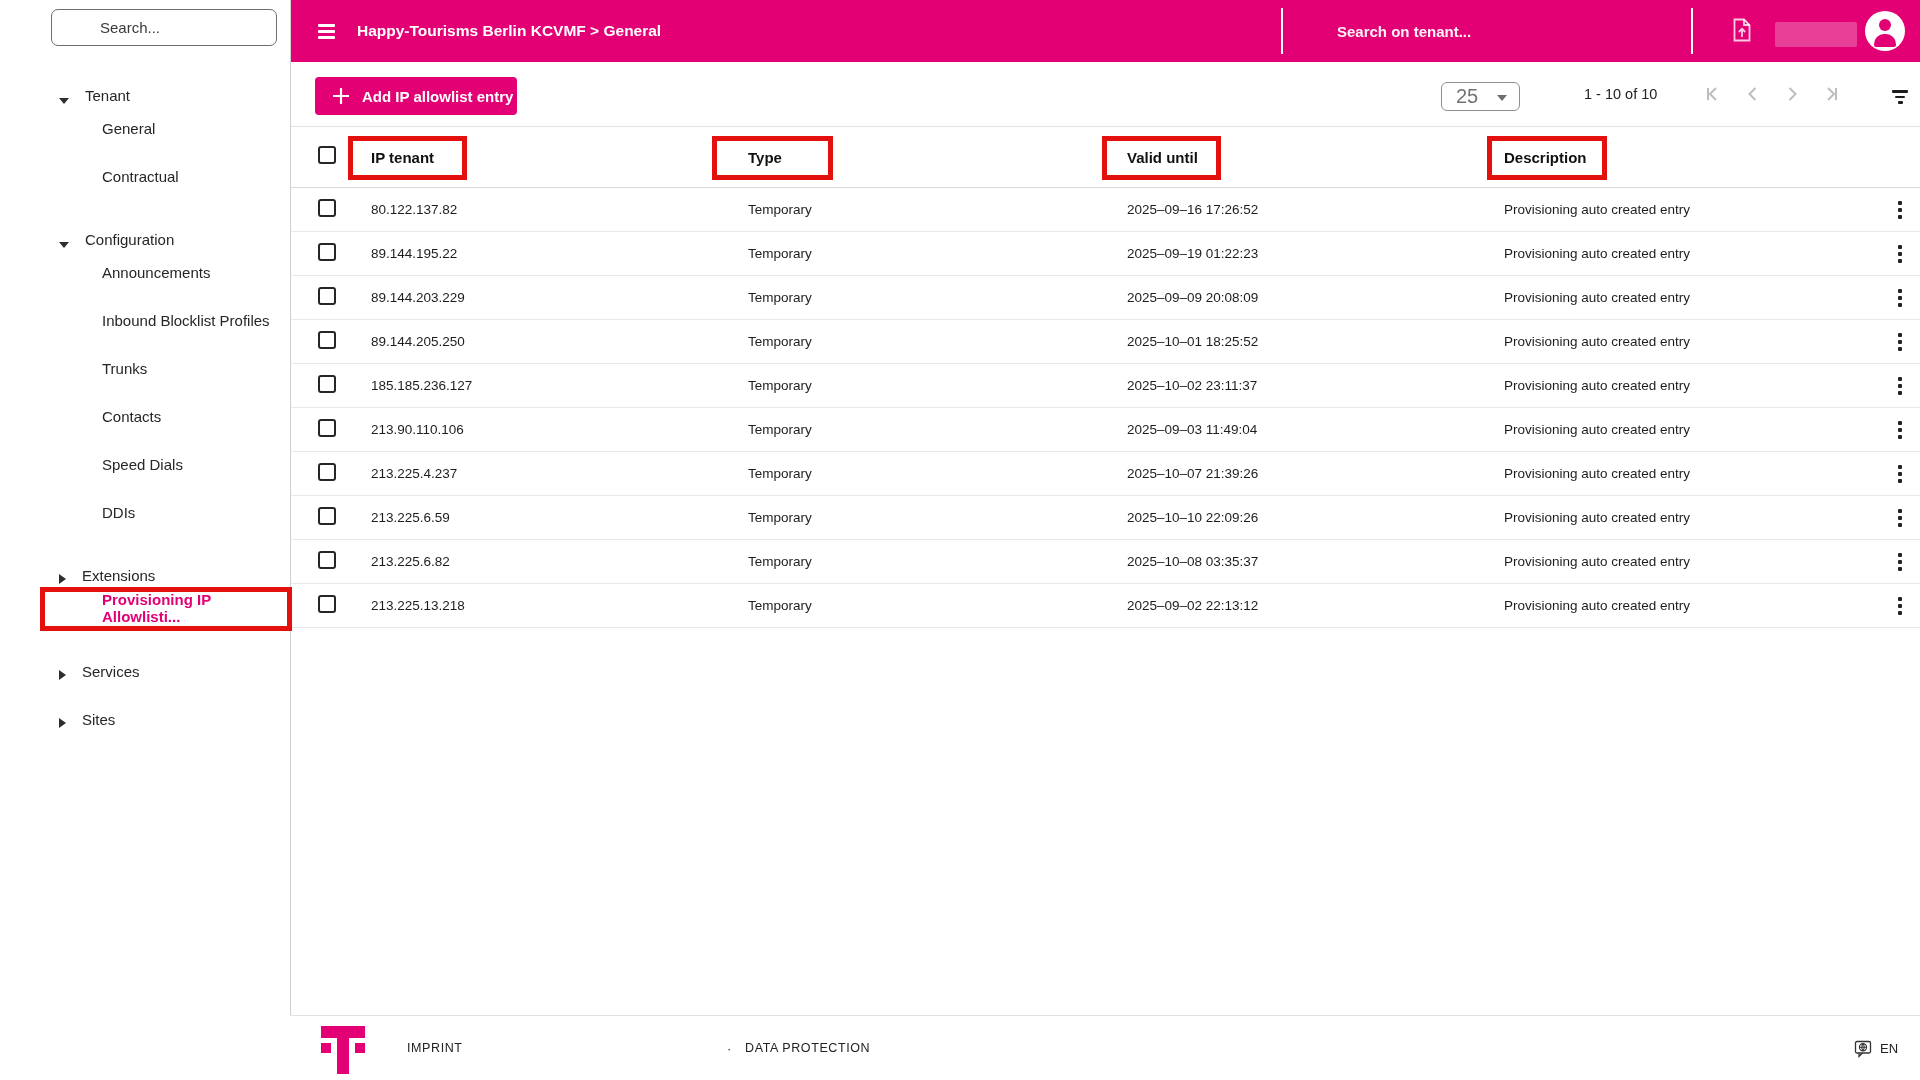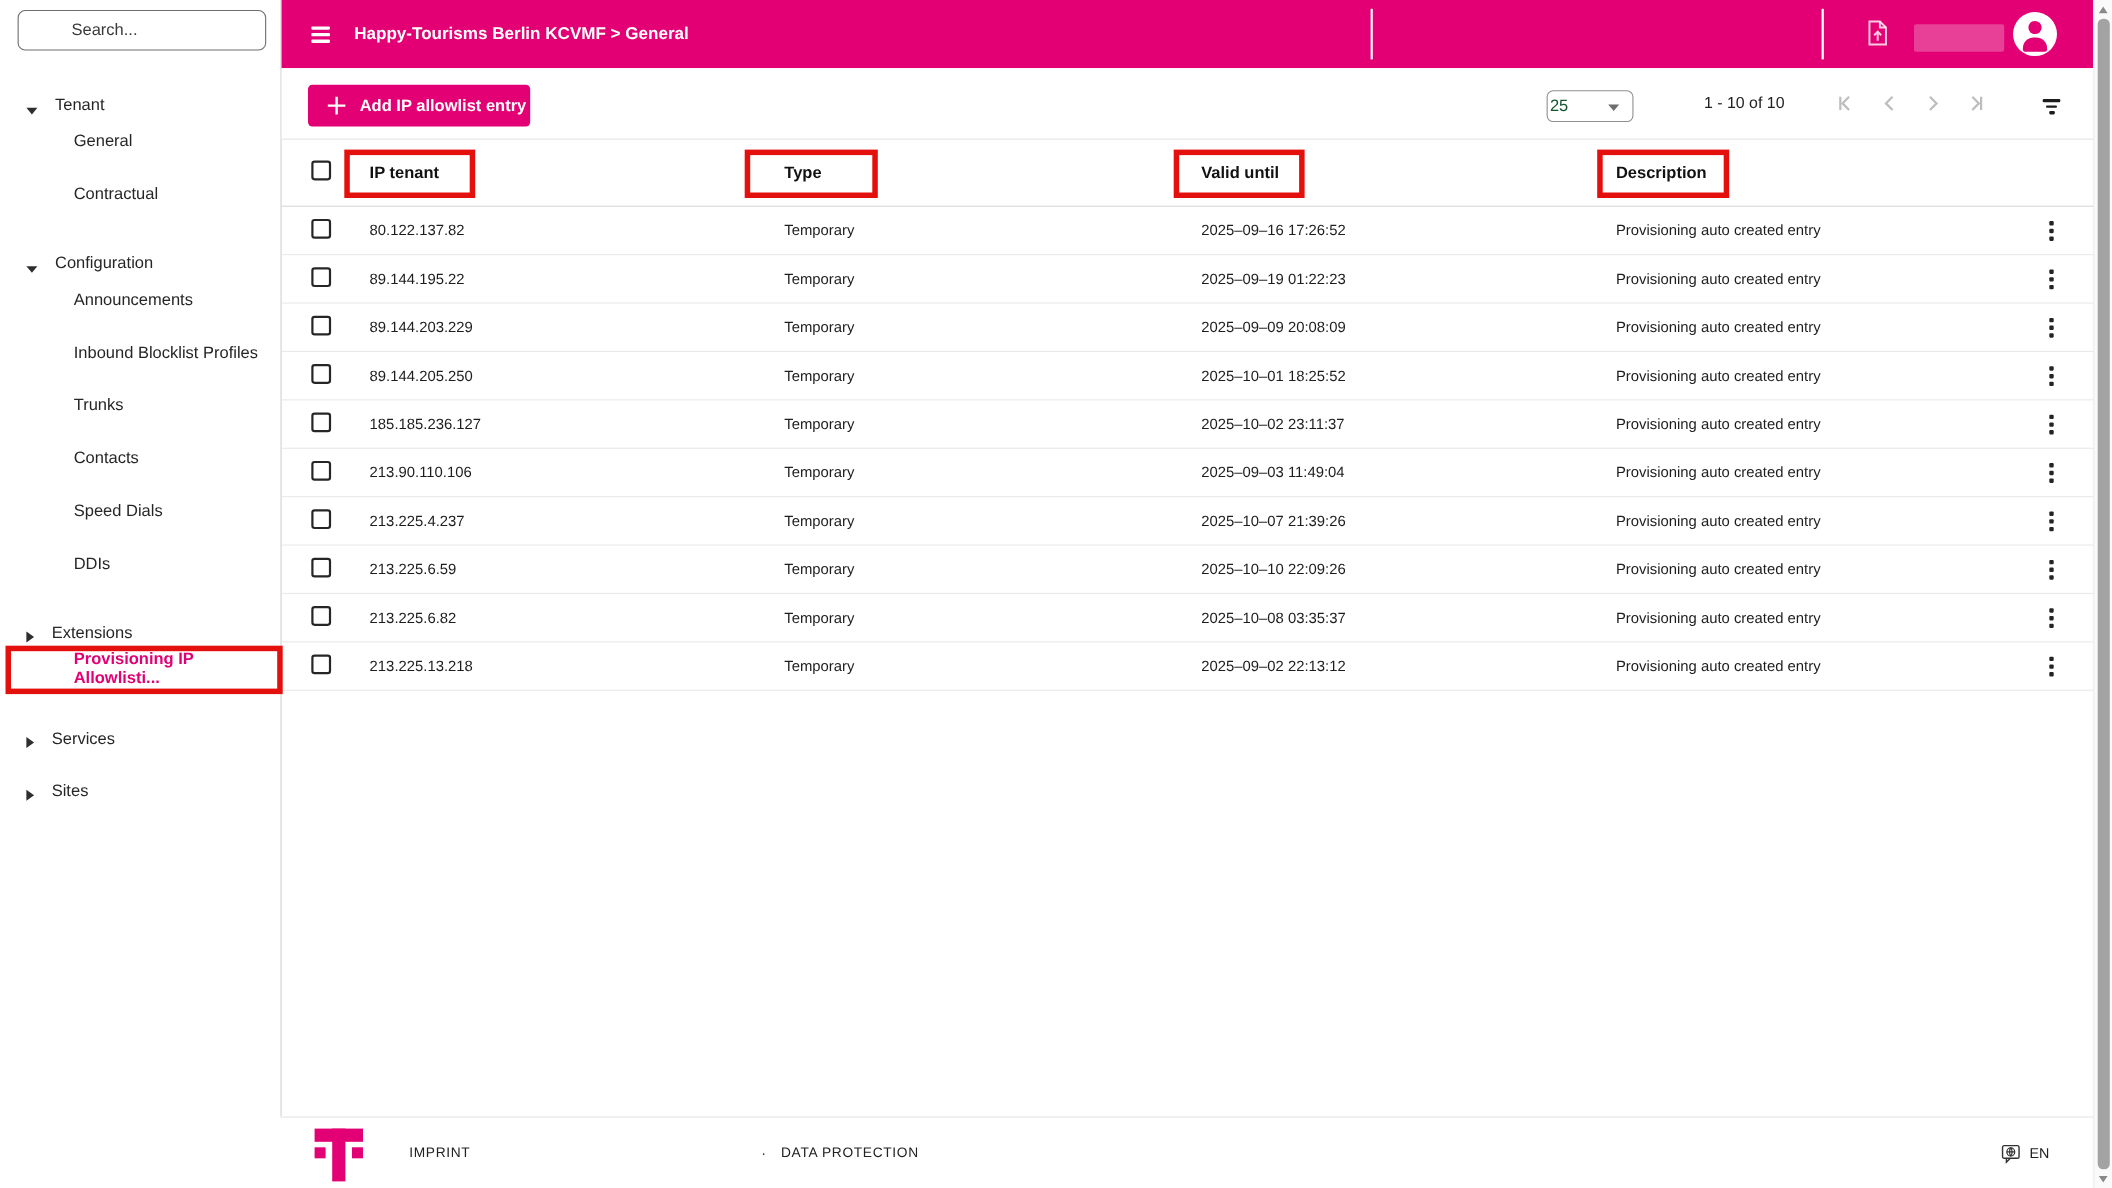--- a/index.html
+++ b/index.html
@@ -1,18 +1,18 @@
 <!DOCTYPE html>
 <html><head>
 <meta charset="utf-8">
 <style>
   * { margin:0; padding:0; box-sizing:border-box; }
   html,body { width:1920px; height:1080px; overflow:hidden; background:#fff;
               font-family:"Liberation Sans", sans-serif; }
-  .page { position:relative; width:1684px; height:1080px; background:#fff; }
+  .page { position:relative; width:1684px; height:1080px; background:#fff;margin-left:35px; }
 
   
   .sidebar { position:absolute; left:0; top:0; width:256px; height:1015px;
              background:#fff; border-right:1px solid #cfcfcf; }
   .side-search { position:absolute; left:16px; top:9px; width:226px; height:37px;
                  border:1px solid #6e6e6e; border-radius:7px; font-size:15px;
                  padding-left:48px; color:#333; background:#fff; outline:none;
                  font-family:"Liberation Sans", sans-serif; }
   .side-search::placeholder { color:#3a3a3a; opacity:1; }
   .nav { position:absolute; left:0; top:56px; width:255px; }
@@ -52,22 +52,22 @@
 
   
   .toolbar { position:absolute; left:256px; top:62px; width:1647px; height:65px;
              background:#fff; border-bottom:1px solid #e4e4e4; }
   .add-btn { position:absolute; left:24px; top:15px; width:202px; height:38px;
              background:#e20074; border:none; border-radius:4px; color:#fff;
              font-weight:700; font-size:15px; display:flex; align-items:center;
              gap:12px; padding-left:17px; cursor:pointer;
              font-family:"Liberation Sans", sans-serif; }
   .page-size { position:absolute; left:1150px; top:20px; width:79px; height:29px;
-               border:1px solid #8f8f8f; border-radius:6px; font-size:15px;
-               color:#14532d; line-height:27px; padding-left:2px; cursor:pointer; }
+               border:1px solid #8f8f8f; border-radius:6px; font-size:20px;
+               color:#737373; line-height:27px; padding-left:14px; cursor:pointer; }
   .caret { position:absolute; right:12px; top:12px; width:0; height:0;
            border-left:5px solid transparent; border-right:5px solid transparent;
            border-top:6px solid #6e6e6e; }
   .range { position:absolute; left:1293px; top:0; height:65px; line-height:65px;
            font-size:14.5px; color:#222; }
   .pg { position:absolute; top:22px; width:20px; height:20px; cursor:default; }
   .filter-icon { position:absolute; left:1601px; top:28px; width:16px; cursor:pointer; }
   .filter-icon i { display:block; height:2.5px; background:#1c1c1c; border-radius:1px;
                    margin:0 auto 3px auto; }
   .filter-icon .f1 { width:16px; } .filter-icon .f2 { width:10px; } .filter-icon .f3 { width:5px; }
@@ -179,20 +179,21 @@
   </aside>
 
   <header class="topbar">
     <div class="hamburger">
         <i></i>
         <i></i>
         <i></i>
       </div>
     <div class="crumb">Happy-Tourisms Berlin KCVMF &gt; General</div>
     <div class="tb-div d1"></div>
+    <input class="tenant-search" placeholder="Search on tenant..." style="">
     <div class="tb-div d2"></div>
     <svg class="upload-ic" width="24" height="26" viewBox="0 0 24 26" fill="none">
       <path d="M4.5 2.5 H14 L19.5 8 V23.5 H4.5 Z" stroke="rgba(255,255,255,0.8)" stroke-width="1.8"></path>
       <path d="M14 2.5 V8 H19.5" stroke="rgba(255,255,255,0.8)" stroke-width="1.8"></path>
       <path d="M12 20 V12 M8.8 15 L12 11.8 L15.2 15" stroke="rgba(255,255,255,0.8)" stroke-width="1.8"></path>
     </svg>
     <div class="user-chip"></div>
     <div class="avatar">
       <div class="av-head"></div>
       <div class="av-body"></div>

